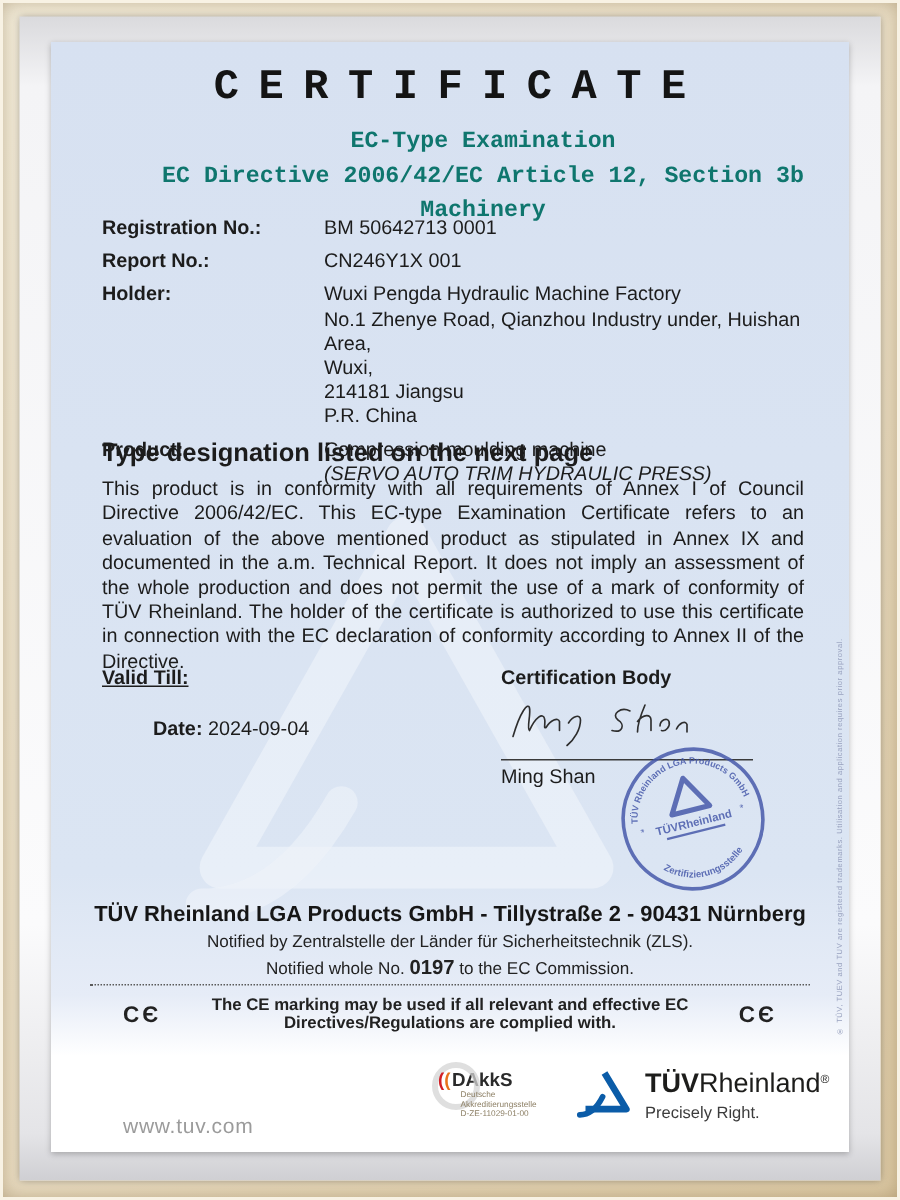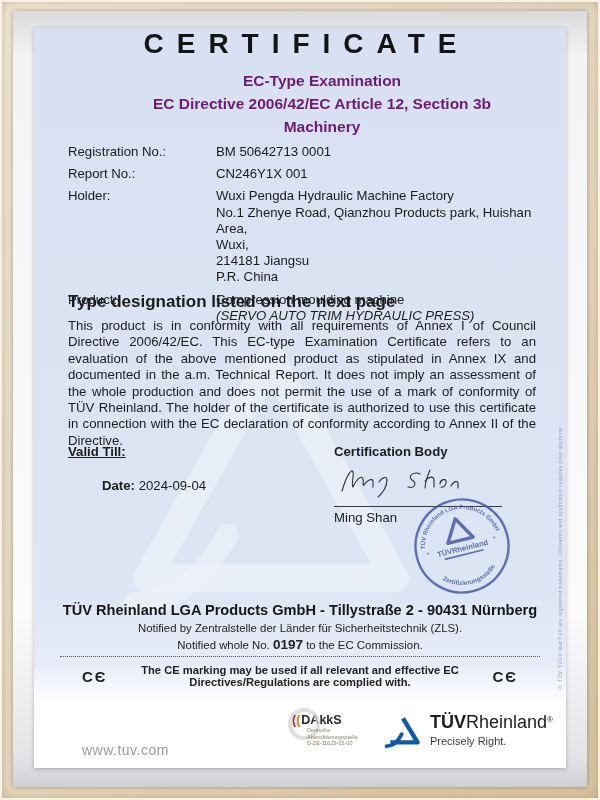--- a/index.html
+++ b/index.html
@@ -16,28 +16,28 @@
   
   .cert { position:absolute; left:34px; top:28px; width:532px; height:740px; background:#ffffff;
           box-shadow:0 1px 4px rgba(0,0,0,.25); overflow:hidden; }
   .cert-blue { position:absolute; left:0; top:0; width:100%; height:676px;
           background:linear-gradient(180deg,#d7e1f1 0%,#dbe5f3 82%,#e6ecf7 94%,#ffffff 100%); }
 
   
   .watermark { position:absolute; left:82px; top:300px; width:310px; height:290px; opacity:.55; }
 
   
-  .header { position:absolute; left:0; top:0; width:100%; text-align:center; }
+  .header { position:absolute; left:0; top:15px; width:100%; text-align:center;font-family:Liberation Mono, monospace; }
   .title { font-size:28px; font-weight:600; letter-spacing:13px; text-indent:13px; color:#141414; }
-  .subtitle { margin-top:9px; font-size:15.5px; font-weight:700; line-height:23px; color:#701a75;padding-left:44px; }
+  .subtitle { margin-top:9px; font-size:15.5px; font-weight:700; line-height:23px; color:#0f766e;padding-left:44px; }
 
   
   .fields { position:absolute; left:34px; top:116px; width:468px; font-size:13.2px; line-height:16.2px; }
   .frow { display:flex; margin-bottom:6px; }
-  .flabel { width:148px; font-weight:400; flex:0 0 148px; }
+  .flabel { width:148px; font-weight:700; flex:0 0 148px; }
   .fvalue { flex:1; }
   .italic { font-style:italic; }
 
   
   .midblock { position:absolute; left:34px; top:264px; width:468px; }
   .type-line { font-weight:700; font-size:17px; margin-bottom:6px; }
   .paragraph { font-size:13.2px; line-height:16.4px; text-align:justify; }
 
   
   .validity { position:absolute; left:34px; top:416px; width:468px; font-size:13.2px;text-decoration:underline; }
@@ -67,21 +67,21 @@
 
   
   .website { position:absolute; left:48px; top:714px; font-size:14px; color:#9b9b9b; letter-spacing:.5px; }
   .dakks { position:absolute; left:258px; top:685px; width:90px; }
   .dakks-head { position:relative; font-size:12.5px; font-weight:700; color:#2a2a2a; }
   .dakks-head::before { content:""; position:absolute; left:-4px; top:-5px; width:24px; height:24px;
            border:4px solid #d4d4d4; border-radius:50%; opacity:.75; }
   .paren1 { color:#d21f26; font-weight:700; position:relative; }
   .paren2 { color:#e8721b; font-weight:700; position:relative; margin-right:1px; }
   .dakks-sub { font-size:5.5px; line-height:6.5px; color:#8c7f64; margin-left:15px; position:relative; }
-  .tuv-logo { position:absolute; left:350px; top:682px; display:flex; align-items:center; }
+  .tuv-logo { position:absolute; left:350px; top:682px; display:flex; align-items:flex-start; }
   .tuv-tri { width:38px; height:36px; margin-right:8px; }
   .tuv-words { line-height:19px; }
   .tuv-bold { font-size:18px; font-weight:700; color:#1d1d1b; }
   .tuv-reg { font-size:18px; color:#1d1d1b; }
   .tuv-r { font-size:8px; vertical-align:super; color:#1d1d1b; }
   .tuv-tag { font-size:11px; color:#3c3c3c; margin-top:0px; }
 
   
   .side-note { position:absolute; right:3px; top:372px; height:290px; writing-mode:vertical-rl;
            transform:rotate(180deg); font-size:5px; letter-spacing:.4px; color:#99a2bf; white-space:nowrap; }
@@ -115,21 +115,21 @@
       <div class="fvalue">BM 50642713 0001</div>
     </div>
     <div class="frow">
       <div class="flabel">Report No.:</div>
       <div class="fvalue">CN246Y1X 001</div>
     </div>
     <div class="frow">
       <div class="flabel">Holder:</div>
       <div class="fvalue">
         <div>Wuxi Pengda Hydraulic Machine Factory</div>
-        <div>No.1 Zhenye Road, Qianzhou Products park, Huishan Area,</div>
+        <div>No.1 Zhenye Road, Qianzhou Industry under, Huishan Area,</div>
         <div>Wuxi,</div>
         <div>214181 Jiangsu</div>
         <div>P.R. China</div>
       </div>
     </div>
     <div class="frow">
       <div class="flabel">Product:</div>
       <div class="fvalue">
         <div>Compression moulding machine</div>
         <div class="italic">(SERVO AUTO TRIM HYDRAULIC PRESS)</div>

